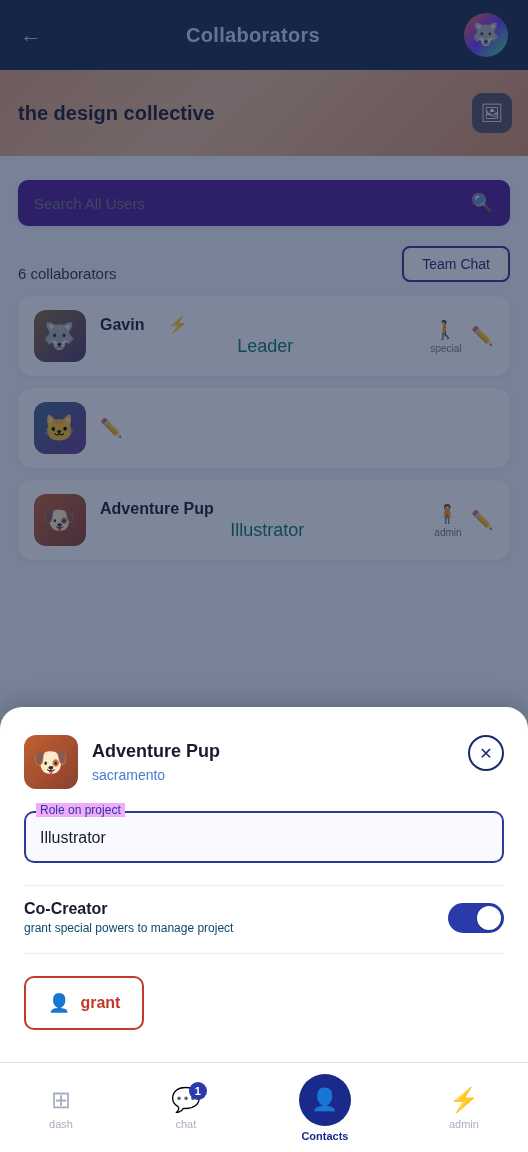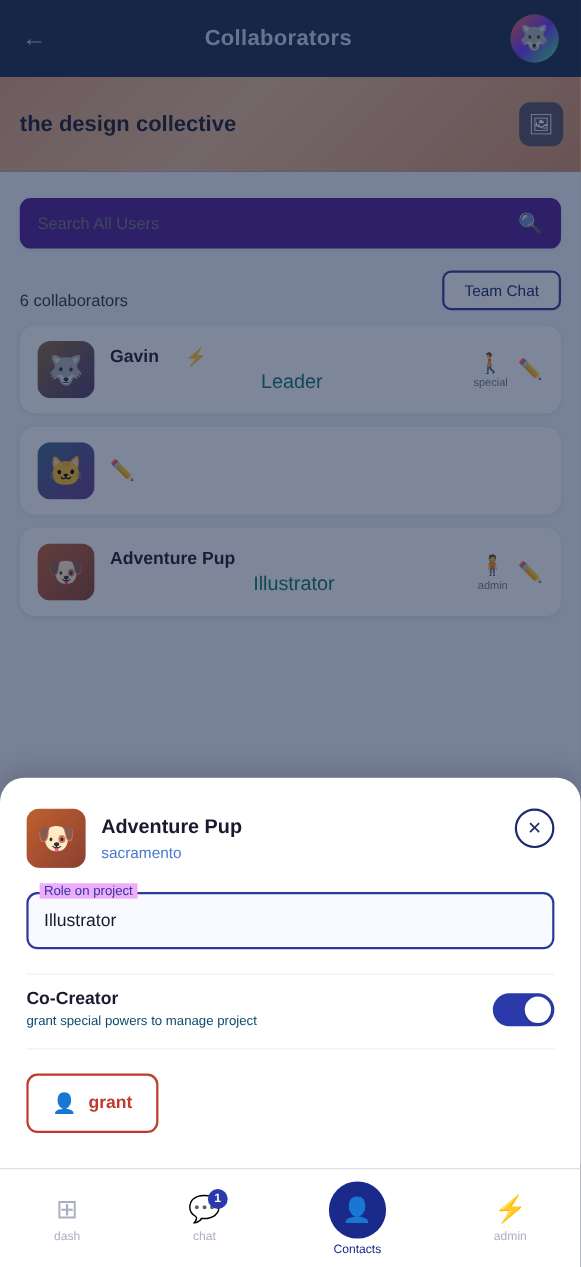--- a/index.html
+++ b/index.html
@@ -456,21 +456,21 @@
       color: #aab0c0;
     }
 
     .nav-label {
       font-size: 11px;
       color: #aab0c0;
     }
 
     .nav-label.active {
       color: #1a2a8a;
-      font-weight: 400;
+      font-weight: 700;
     }
 
     .nav-badge {
       position: absolute;
       top: -4px;
       right: -6px;
       background: #2a3aaa;
       color: white;
       border-radius: 50%;
       width: 18px;

